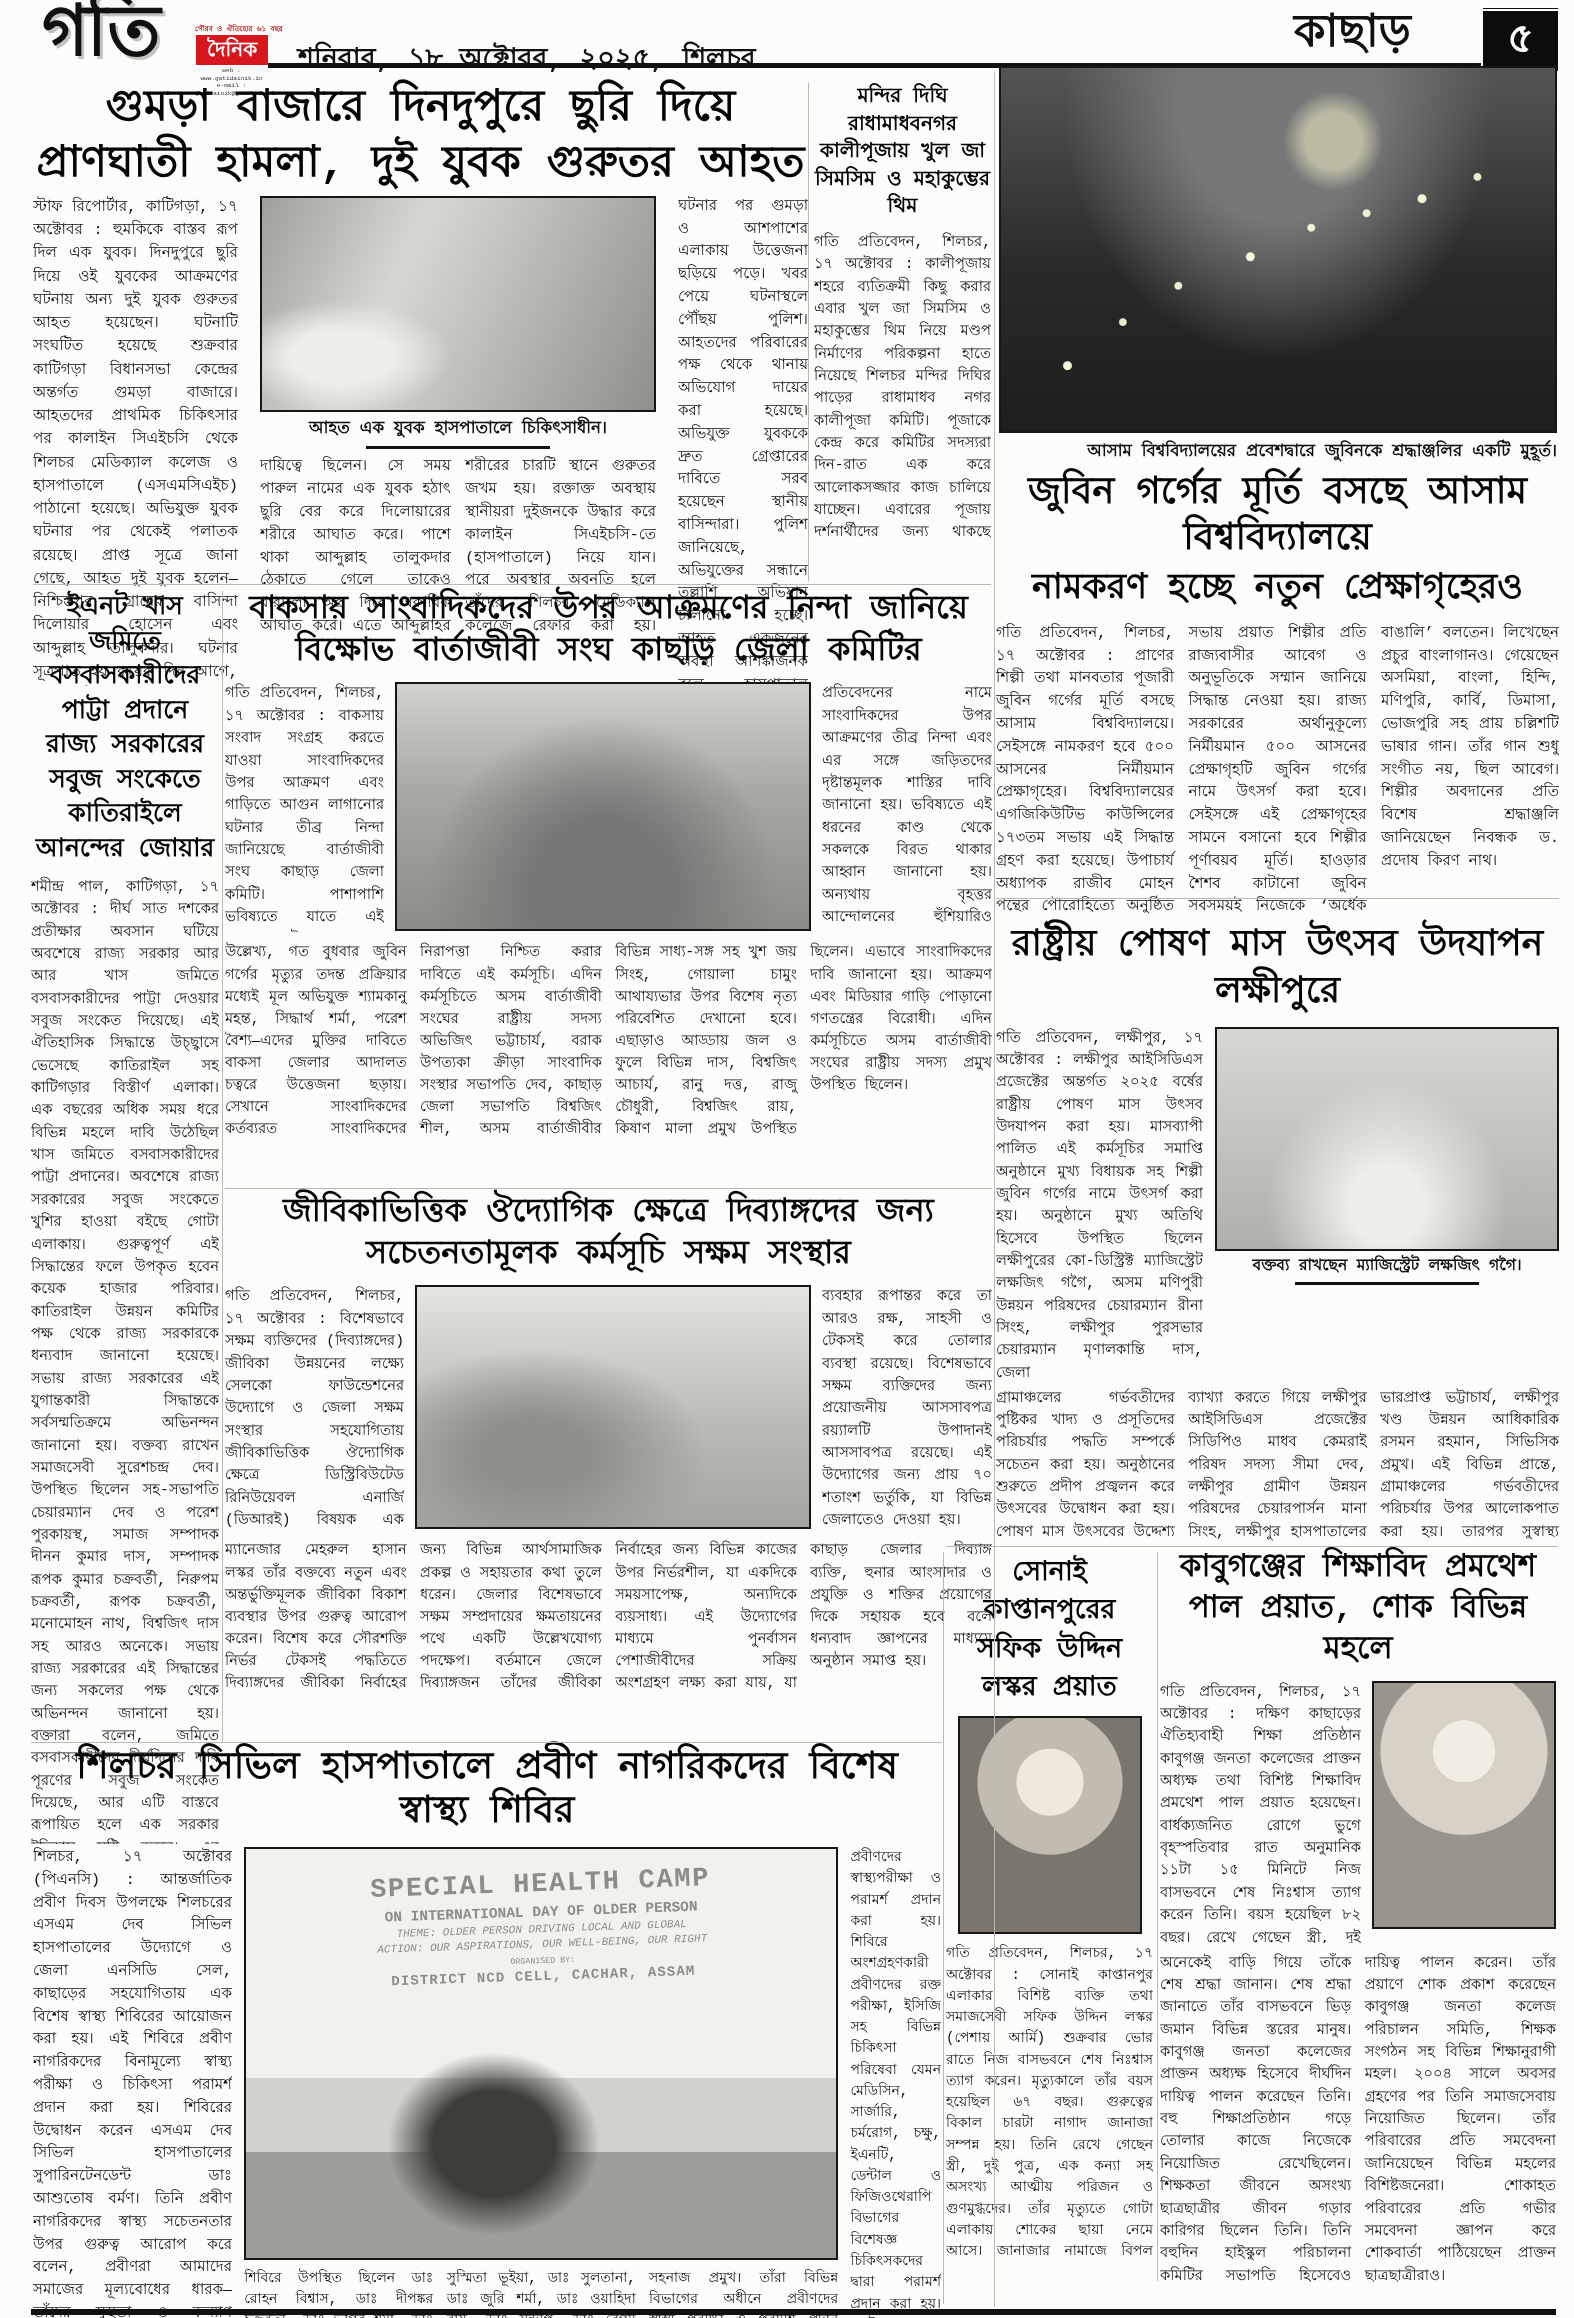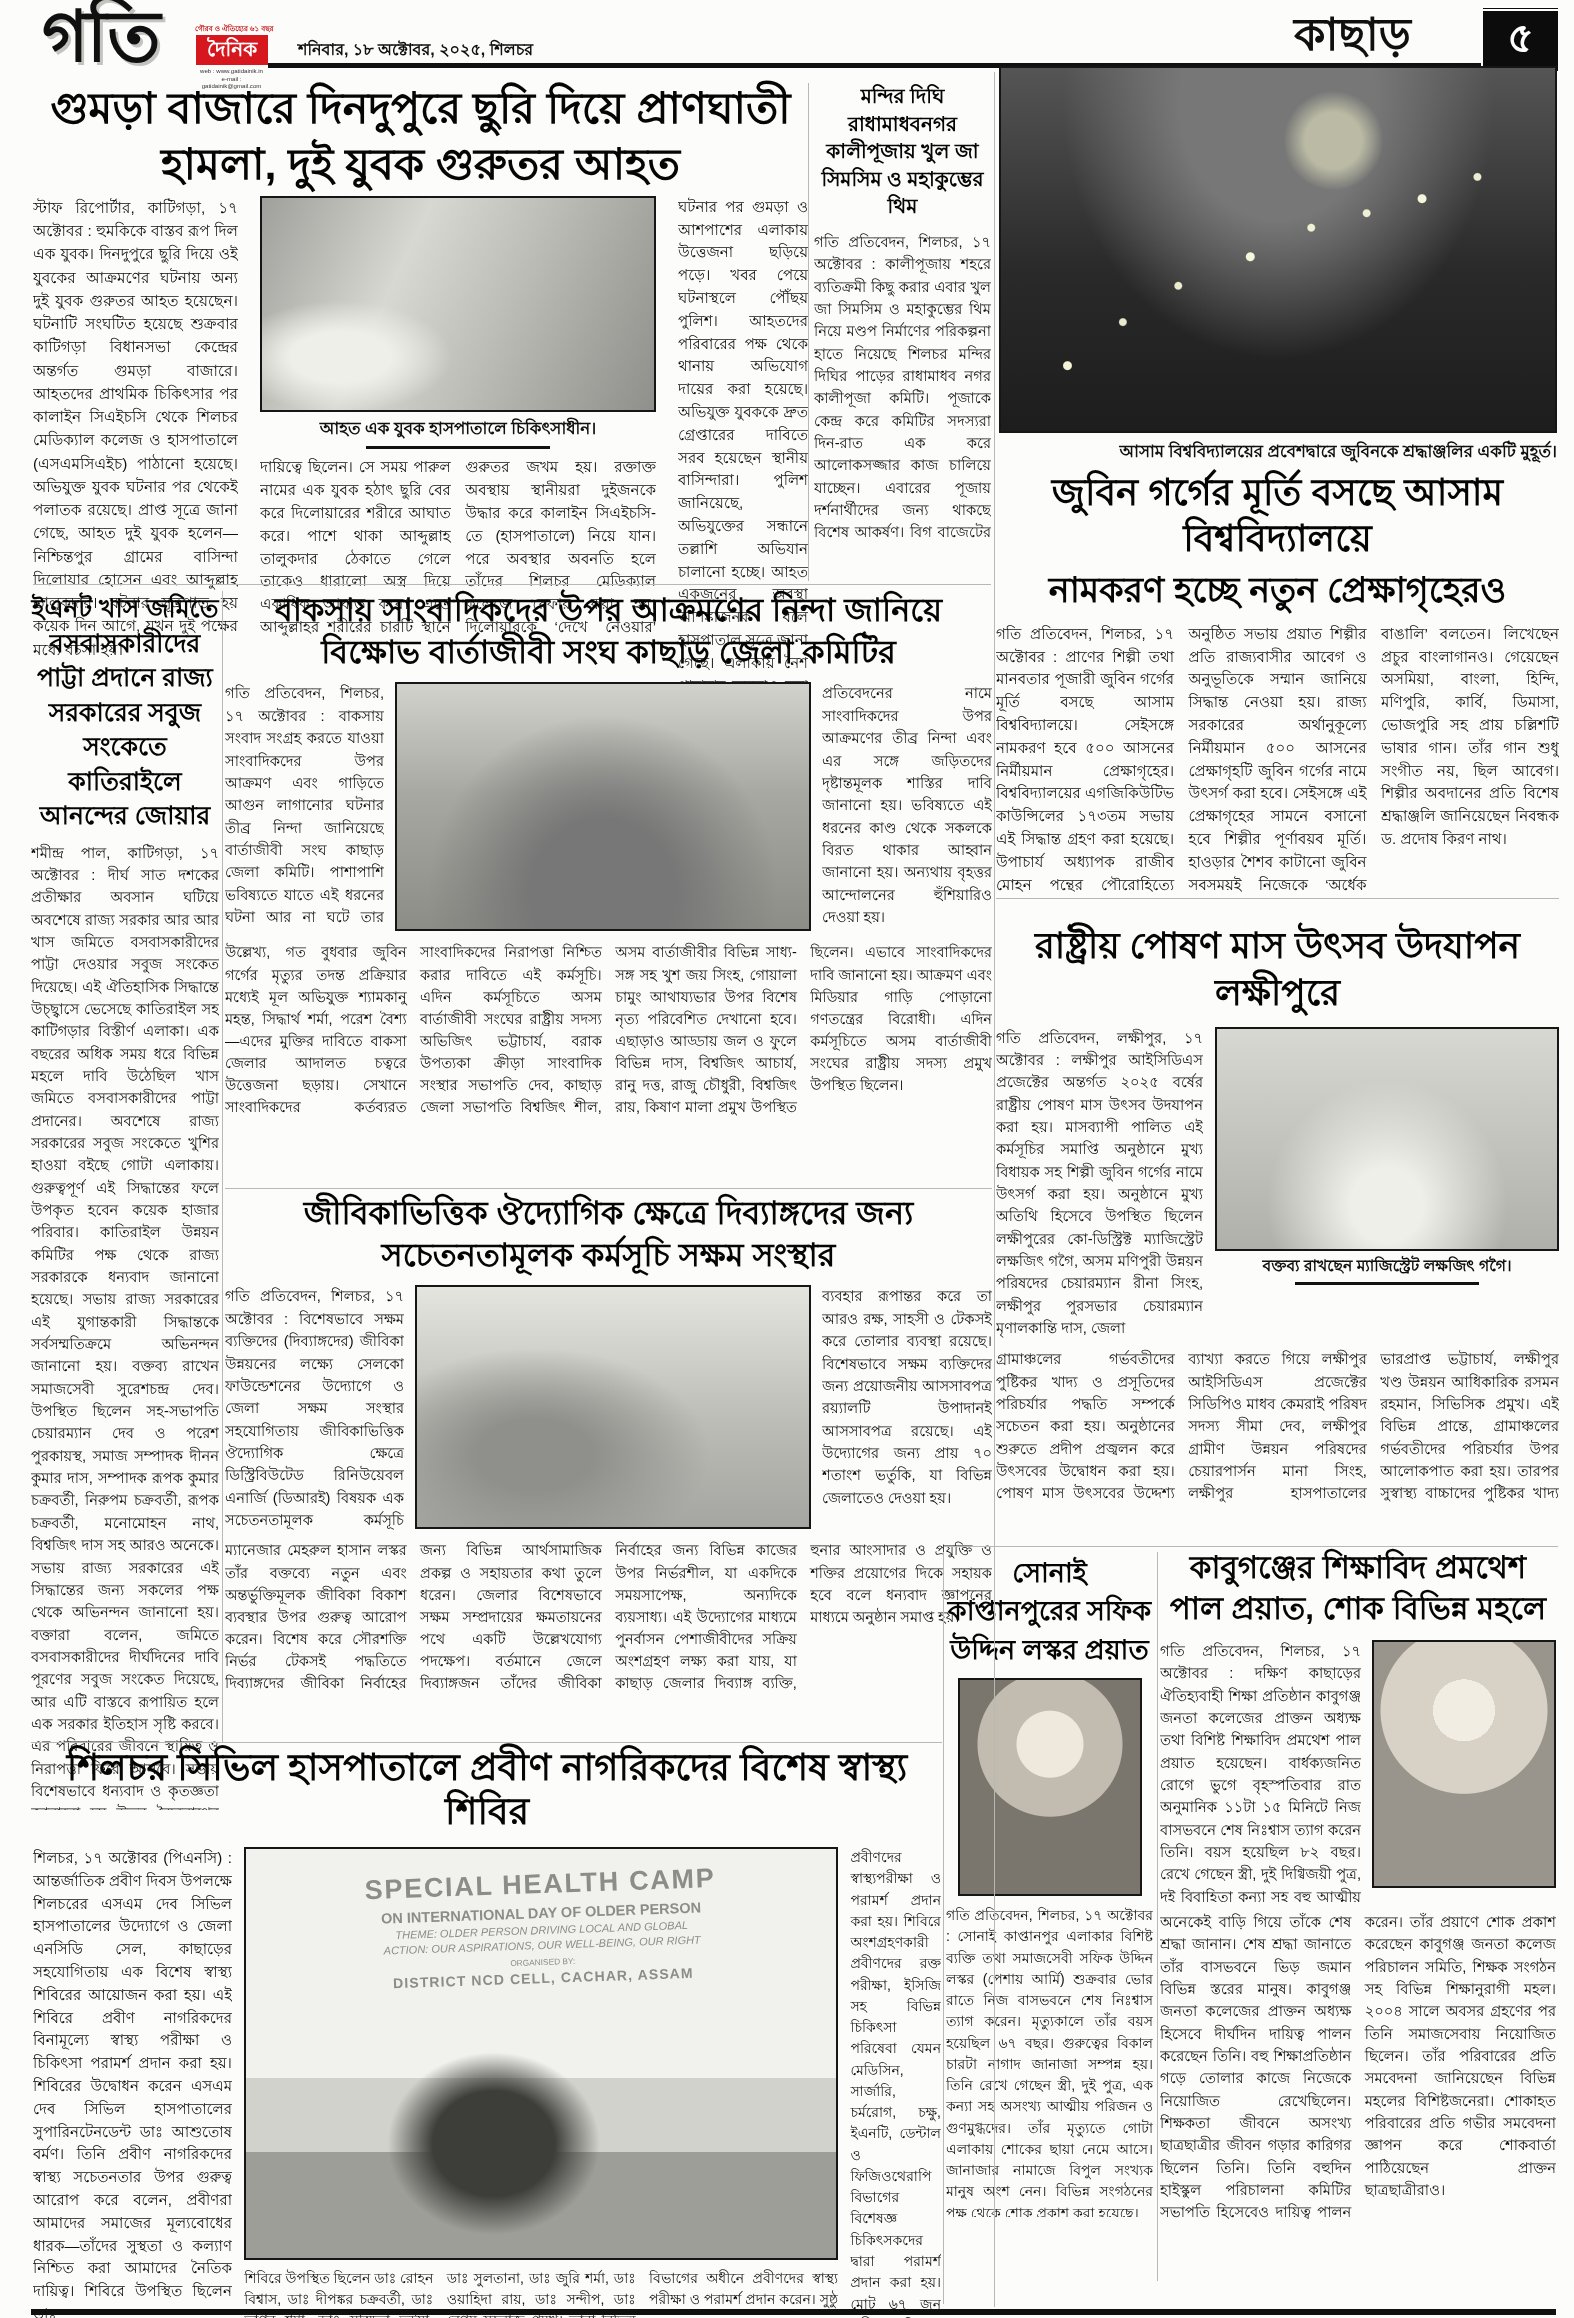--- a/index.html
+++ b/index.html
@@ -1,31 +1,31 @@
 <!DOCTYPE html>
 <html lang="bn" style="font-size:9px"><head>
 <meta charset="utf-8">
 <style>
   html,body{margin:0;padding:0;background:#e8e8e4;}
   .page{position:relative;width:1575px;height:2319px;background:#fcfcfa;
-        font-family:Liberation Sans, sans-serif;color:#101010;overflow:hidden;}
+        font-family:Liberation Mono, monospace;color:#101010;overflow:hidden;}
   .abs{position:absolute;}
   .hl{font-weight:bold;text-align:center;color:#050505;}
   .bt{text-align:justify;line-height:1.52;overflow:hidden;}
   .photo{border:2.2px solid #161616;box-sizing:border-box;overflow:hidden;position:relative;}
   .cap{font-weight:bold;text-align:center;line-height:1.3;}
   .cap-rule{width:184px;height:2.8px;background:#111;margin:5.6px auto 0;}
   .vline{position:absolute;width:1.1px;background:#b9b9b4;}
   .hline{position:absolute;height:1.1px;background:#b9b9b4;}
   
   .logo-gati{font-size:71px;font-weight:bold;line-height:1;letter-spacing:-1.7px;text-shadow:2.8px 2.8px 0 #c3c3bf;}
   .logo-box{background:#d6181e;color:#fff;font-weight:bold;font-size:20px;display:flex;align-items:center;justify-content:center;}
   .logo-tag{color:#c4161c;font-size:7.2px;font-weight:bold;text-align:center;white-space:nowrap;}
   .logo-web{font-size:6.1px;text-align:center;color:#333;line-height:1.25;}
-  .dateline{font-size:16px;font-weight:bold;}
+  .dateline{font-size:27px;font-weight:bold;}
   .section-name{font-size:45px;font-weight:bold;text-align:center;line-height:1;}
   .page-badge{background:#0c0c0c;color:#fff;display:flex;align-items:center;justify-content:center;
               font-size:41px;font-weight:bold;border-top:5.6px double #fff;box-sizing:border-box;}
   .rule-heavy{background:#111;}
   
   .ph-injured{background:radial-gradient(ellipse at 20% 75%,#efefe9 0 50px,transparent 111px),
               linear-gradient(115deg,#9f9f9b,#d8d8d2 35%,#bdbdb7 60%,#8f8f8b);}
   .ph-uni{background:
       radial-gradient(circle at 12% 82%,rgba(255,255,225,.95) 0 3.9px,transparent 5px),
       radial-gradient(circle at 22% 70%,rgba(255,255,225,.9) 0 3.3px,transparent 4.5px),

